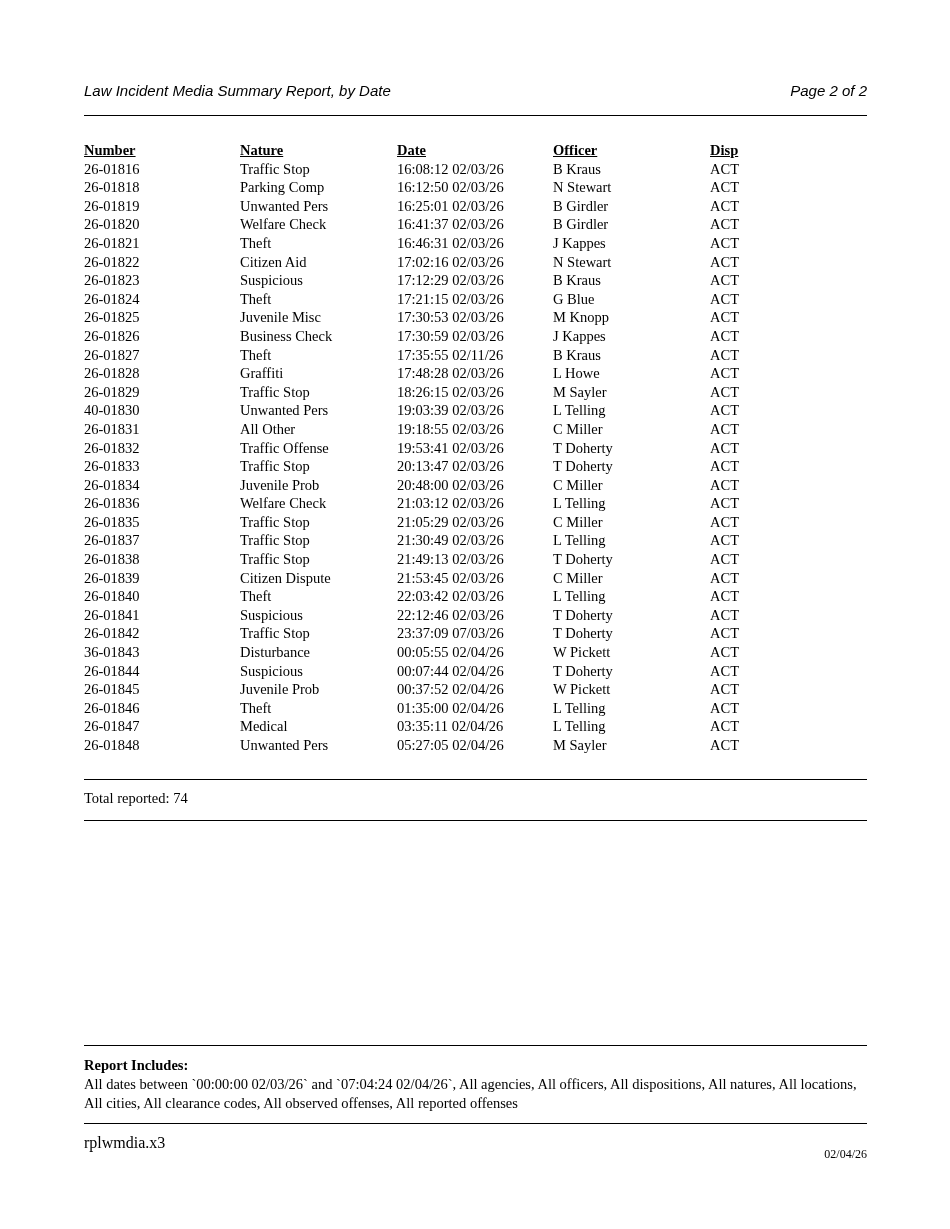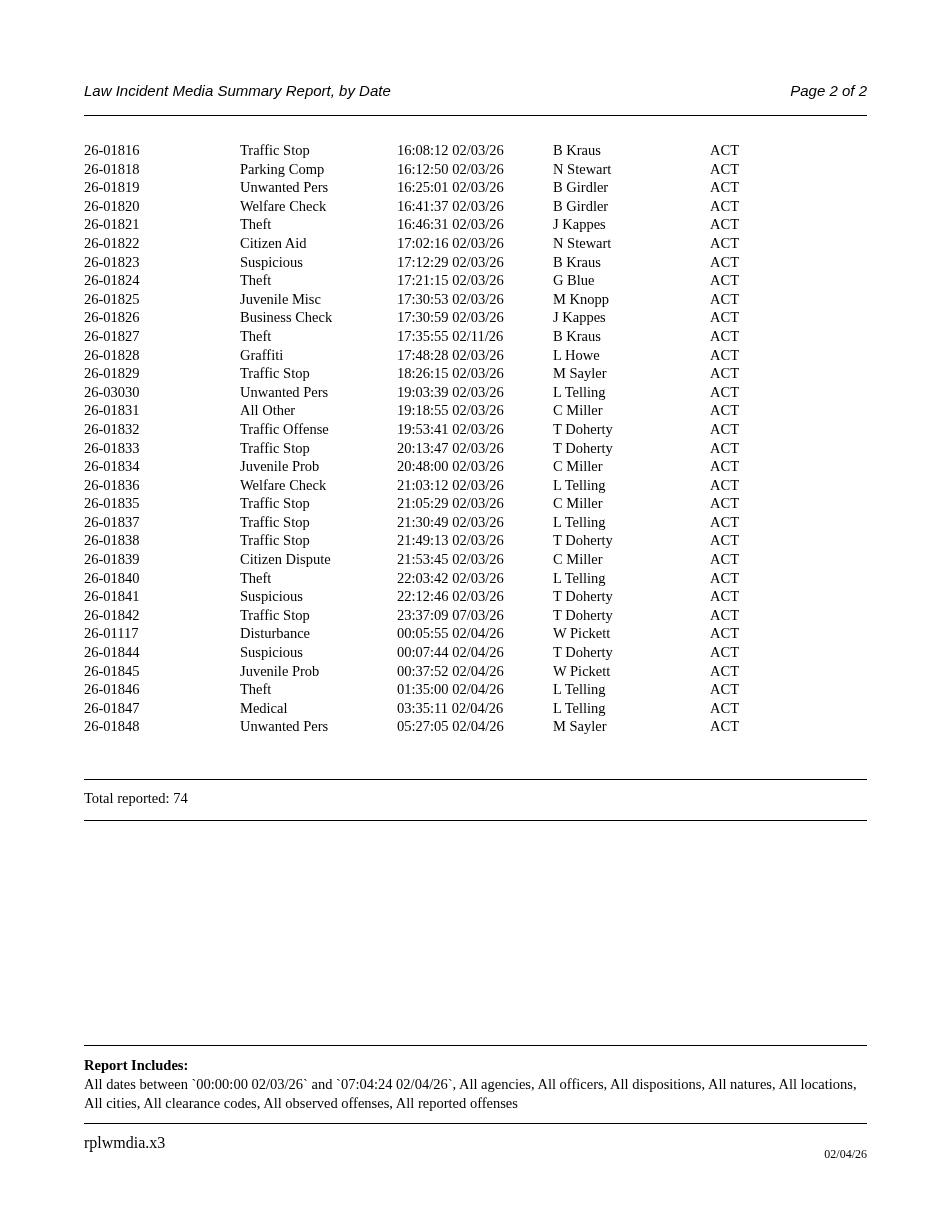--- a/index.html
+++ b/index.html
@@ -22,20 +22,27 @@
 </head>
 <body>
 
 <div class="hdr">
   <span class="left">Law Incident Media Summary Report, by Date</span>
   <span class="right">Page 2 of 2</span>
 </div>
 <div class="rule" style="top:115px;"></div>
 
 <div class="table">
+  <div class="row head">
+    <span class="c0">Number</span>
+    <span class="c1">Nature</span>
+    <span class="c2">Date</span>
+    <span class="c3">Officer</span>
+    <span class="c4">Disp</span>
+  </div>
   <div id="rows">
       <div class="row">
         <span class="c0">26-01816</span>
         <span class="c1">Traffic Stop</span>
         <span class="c2">16:08:12 02/03/26</span>
         <span class="c3">B Kraus</span>
         <span class="c4">ACT</span>
       </div>
       <div class="row">
         <span class="c0">26-01818</span>
@@ -115,21 +122,21 @@
         <span class="c4">ACT</span>
       </div>
       <div class="row">
         <span class="c0">26-01829</span>
         <span class="c1">Traffic Stop</span>
         <span class="c2">18:26:15 02/03/26</span>
         <span class="c3">M Sayler</span>
         <span class="c4">ACT</span>
       </div>
       <div class="row">
-        <span class="c0">26-03030</span>
+        <span class="c0">40-01830</span>
         <span class="c1">Unwanted Pers</span>
         <span class="c2">19:03:39 02/03/26</span>
         <span class="c3">L Telling</span>
         <span class="c4">ACT</span>
       </div>
       <div class="row">
         <span class="c0">26-01831</span>
         <span class="c1">All Other</span>
         <span class="c2">19:18:55 02/03/26</span>
         <span class="c3">C Miller</span>
@@ -206,21 +213,21 @@
         <span class="c4">ACT</span>
       </div>
       <div class="row">
         <span class="c0">26-01842</span>
         <span class="c1">Traffic Stop</span>
         <span class="c2">23:37:09 07/03/26</span>
         <span class="c3">T Doherty</span>
         <span class="c4">ACT</span>
       </div>
       <div class="row">
-        <span class="c0">26-01117</span>
+        <span class="c0">36-01843</span>
         <span class="c1">Disturbance</span>
         <span class="c2">00:05:55 02/04/26</span>
         <span class="c3">W Pickett</span>
         <span class="c4">ACT</span>
       </div>
       <div class="row">
         <span class="c0">26-01844</span>
         <span class="c1">Suspicious</span>
         <span class="c2">00:07:44 02/04/26</span>
         <span class="c3">T Doherty</span>

